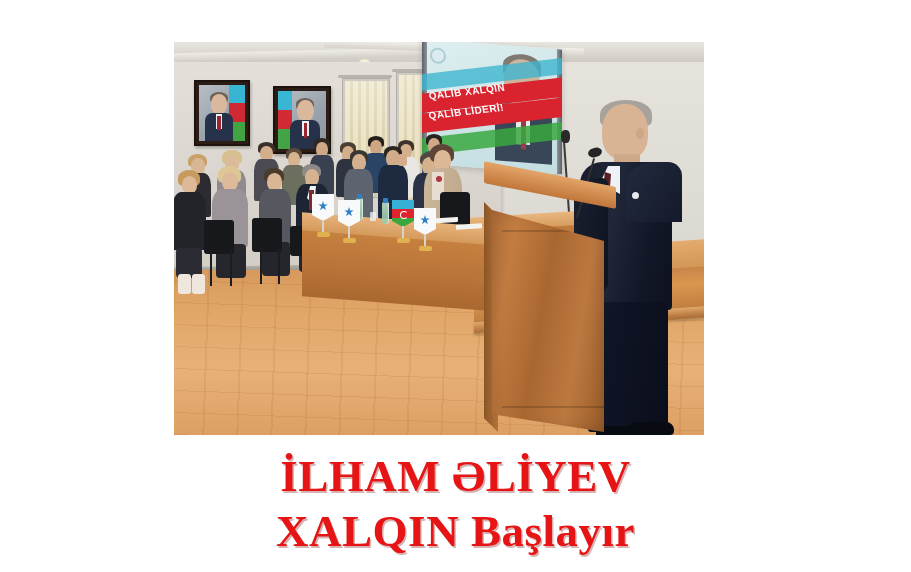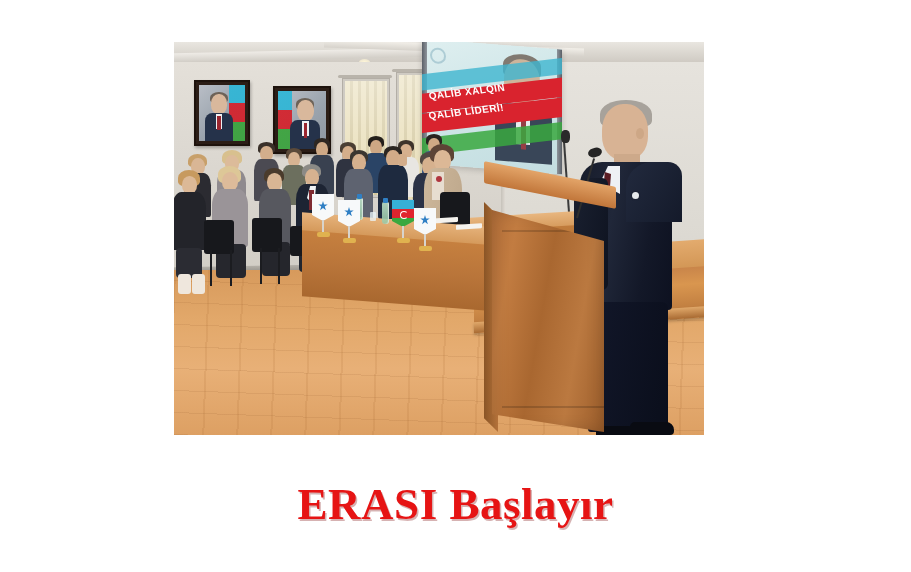--- a/index.html
+++ b/index.html
@@ -461,16 +461,17 @@
       <div class="pod-edge"></div>
       <div class="pod-face">
         <div class="pod-line" style="top:20px;"></div>
         <div class="pod-line" style="top:196px;"></div>
       </div>
     </div>
 
   </div>
 
   <div id="caption">
-    <div class="cap-line cap-line2">ERASI Başlayır</div>
+    <div class="cap-line">İLHAM ƏLİYEV</div>
+    <div class="cap-line cap-line2">XALQIN Başlayır</div>
   </div>
 
 </div>
 
 </body></html>

